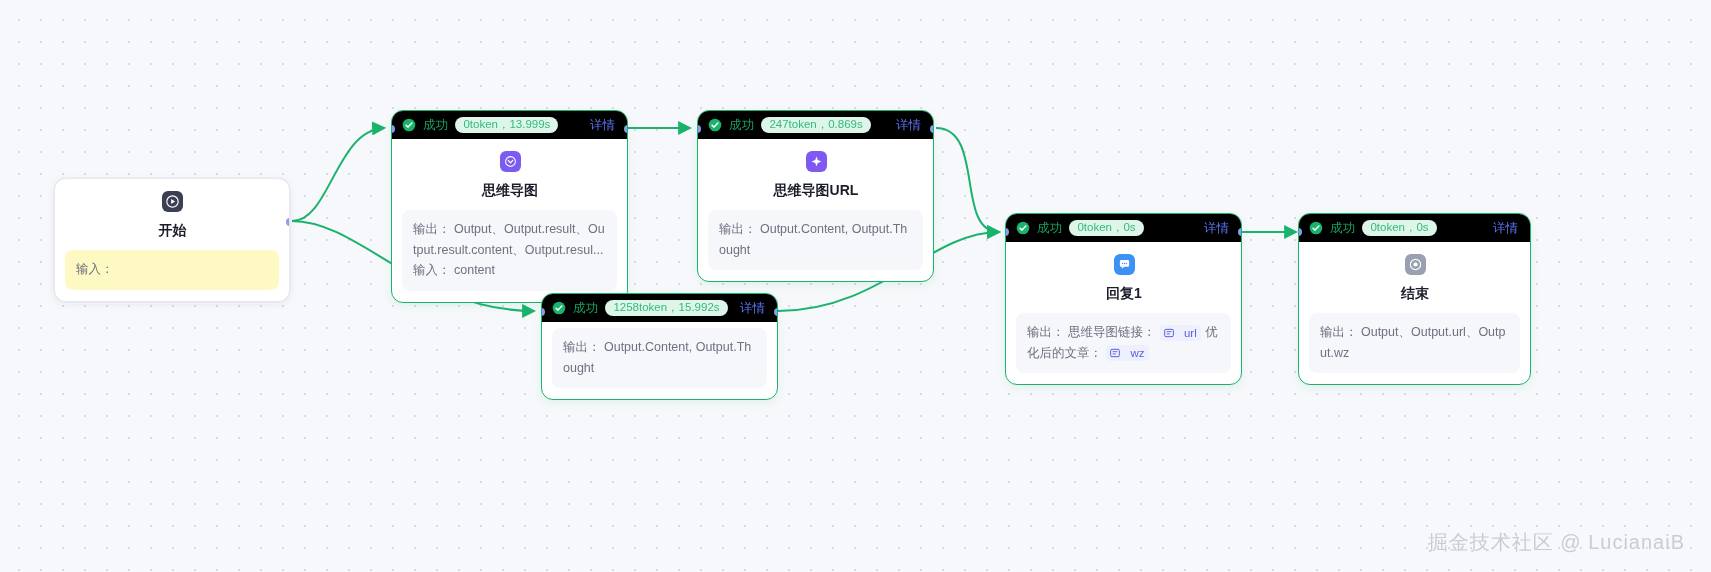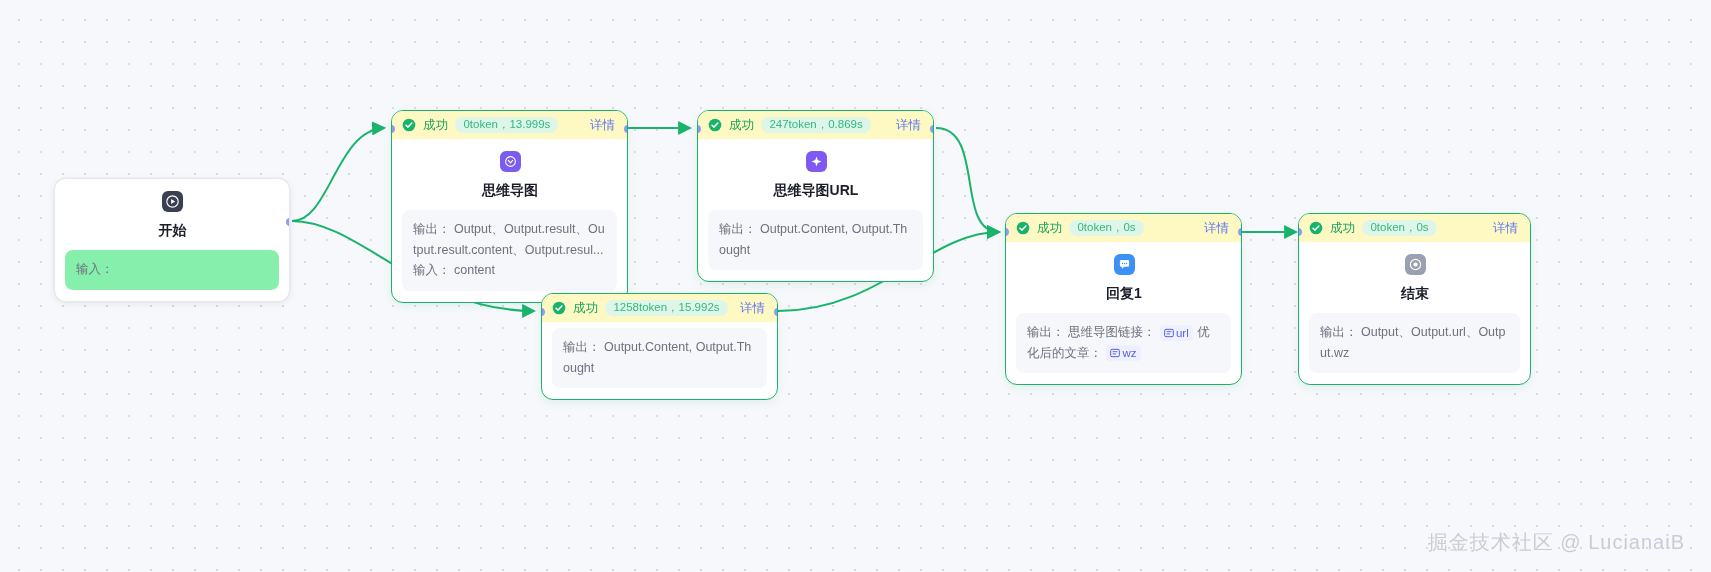--- a/index.html
+++ b/index.html
@@ -41,21 +41,21 @@
     border: 1px solid #e6e8f0;
   }
   .node.success {
     border: 1.6px solid #19b36b;
     box-shadow: 0 3px 10px rgba(25,179,107,0.10);
   }
 
   
   .status-bar {
     height: 28px;
-    background: #fef9c3;
+    background: #000000;
     display: flex;
     align-items: center;
     padding: 0 12px 0 10px;
     gap: 7px;
     position: relative;
   }
   .check-icon {
     width: 14px; height: 14px;
     flex: 0 0 auto;
     display: block;
@@ -119,29 +119,29 @@
     background: #f6f7fa;
     border-radius: 8px;
     padding: 9px 11px 10px 11px;
     font-size: 12.5px;
     line-height: 1.65;
     color: #6d7180;
     word-break: break-all;
   }
   .node-body .lead { color: #6d7180; }
   .node-body.plain-body {
-    background: #86efac;
+    background: #fef9c3;
     min-height: 20px;
   }
 
   
   .chip {
     display: inline-flex;
     align-items: center;
-    gap: 2px;
+    gap: 10px;
     background: #eef0ff;
     border-radius: 4px;
     padding: 0 4px;
     margin: 0 1px;
     color: #5b62d6;
     font-size: 11.5px;
     line-height: 16px;
     vertical-align: middle;
   }
   .chip-icon {

